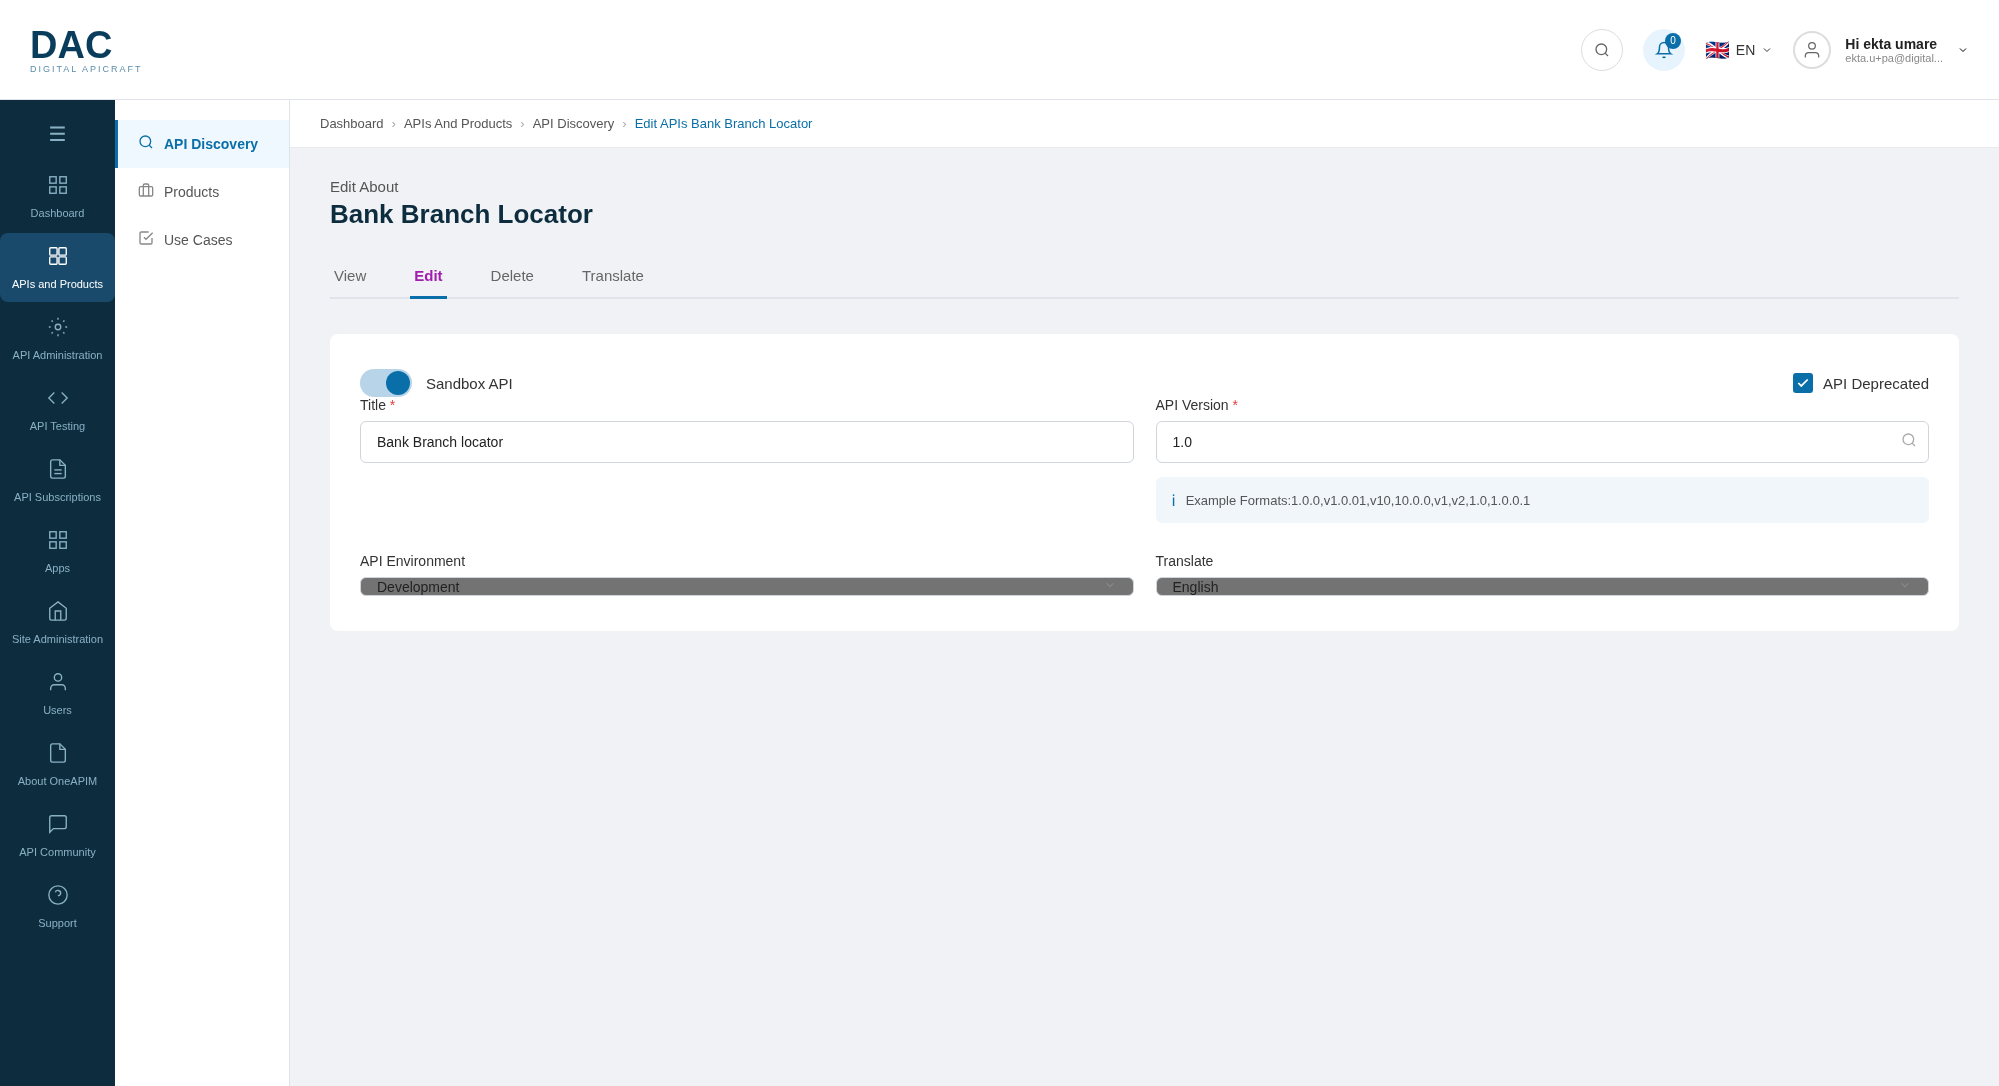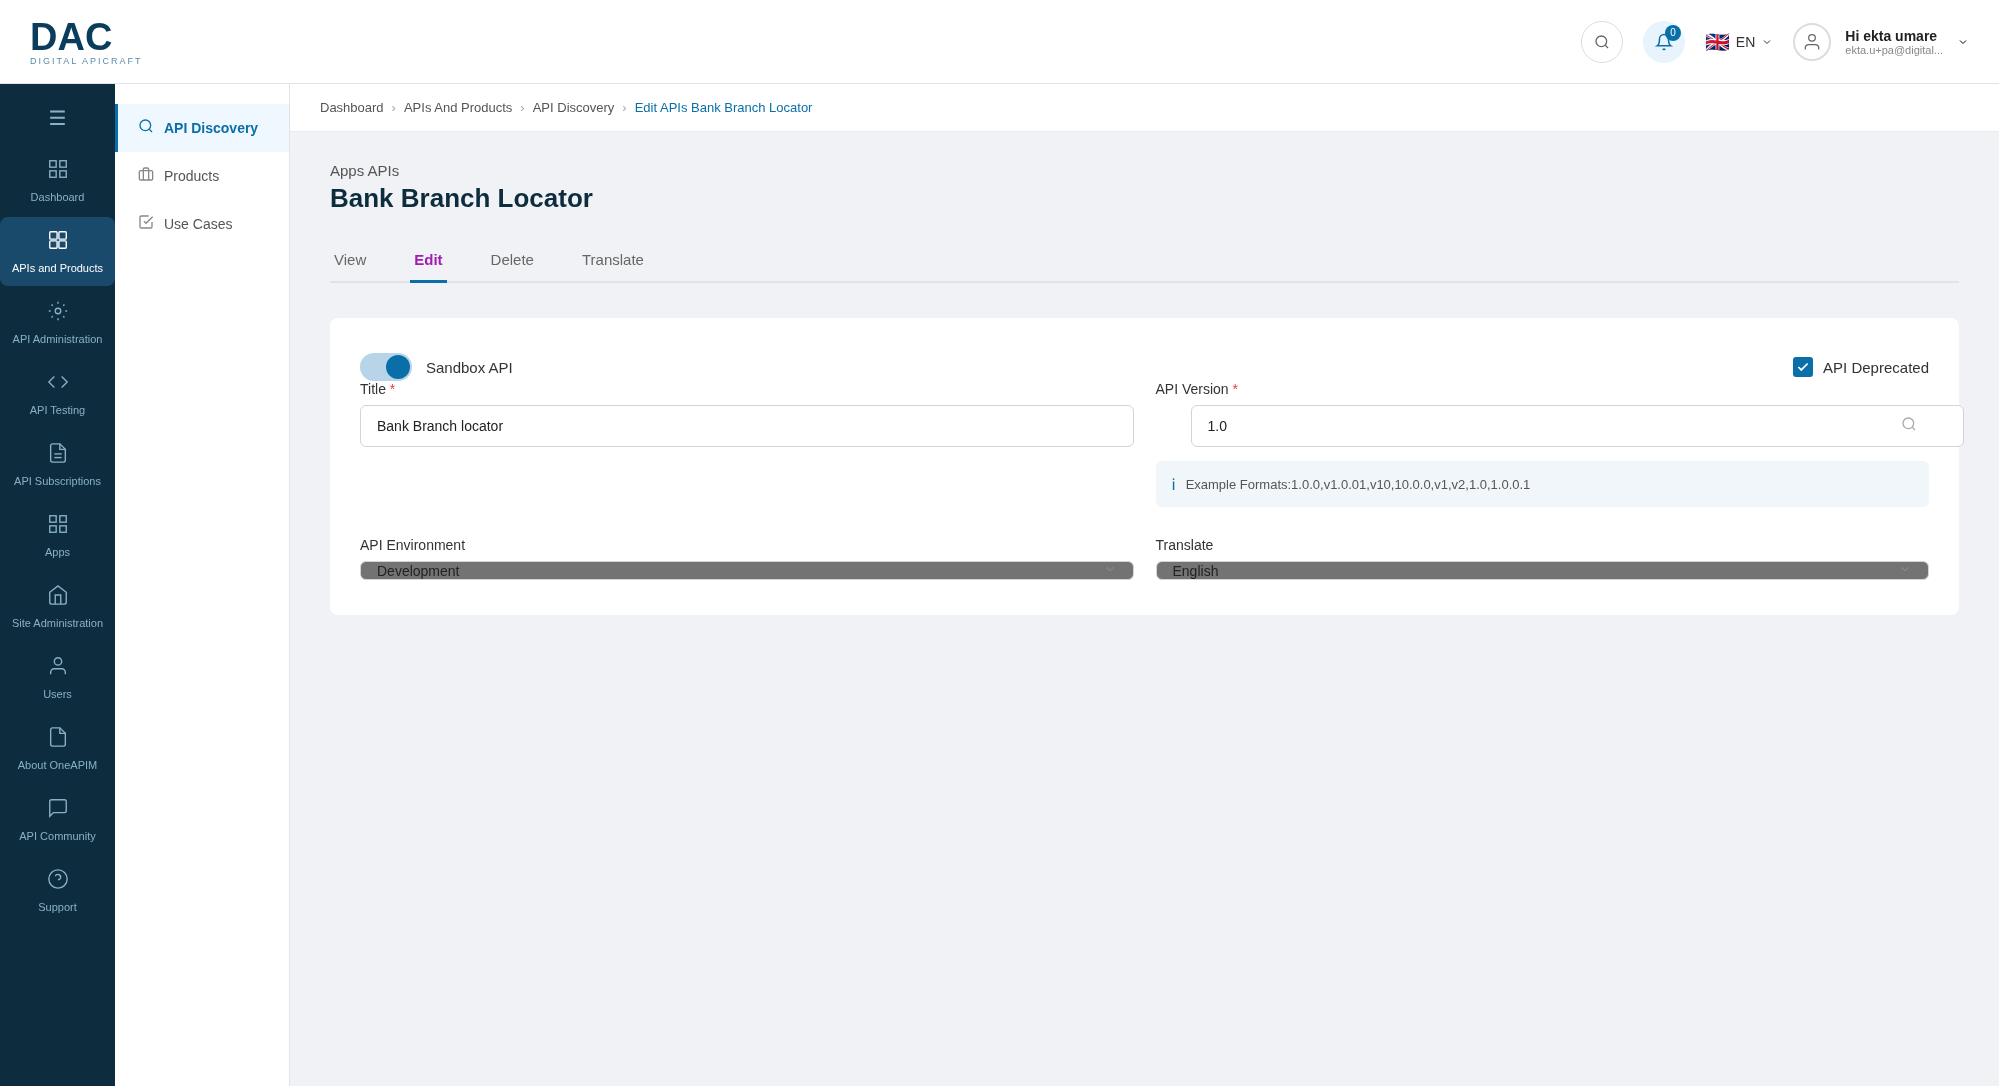--- a/index.html
+++ b/index.html
@@ -1,21 +1,21 @@
 <!DOCTYPE html>
 <html><head>
   <meta charset="utf-8">
   <style>
     * { box-sizing: border-box; margin: 0; padding: 0; }
     body { font-family: 'Segoe UI', Arial, sans-serif; background: #f0f2f5; display: flex; flex-direction: column; height: 100vh; overflow: hidden; }
 
     
     .top-header {
       background: #fff;
-      height: 84px;
+      height: 100px;
       display: flex;
       align-items: center;
       justify-content: space-between;
       padding: 0 30px;
       border-bottom: 1px solid #e0e4ea;
       flex-shrink: 0;
       z-index: 10;
     }
     .logo-area { display: flex; align-items: center; gap: 12px; }
     .header-right { display: flex; align-items: center; gap: 20px; }
@@ -129,21 +129,21 @@
     .form-group { display: flex; flex-direction: column; gap: 8px; }
     .form-label { font-size: 14px; color: #333; font-weight: 500; }
     .required-star { color: #e53e3e; }
     .form-input {
       padding: 12px 16px; border: 1px solid #d0d4dc; border-radius: 6px;
       font-size: 14px; color: #222; background: #fff; outline: none;
     }
     .char-limit { font-size: 12px; color: #666; }
     .char-limit strong { color: #333; font-weight: 700; }
     .input-with-icon { position: relative; }
-    .input-with-icon .form-input { padding-right: 44px; margin-left: 35px; }
+    .input-with-icon .form-input { padding-right: 44px; }
     .input-search-icon {
       position: absolute; right: 12px; top: 50%; transform: translateY(-50%);
       color: #aaa; font-size: 16px; cursor: pointer;
     }
     .info-box {
       background: #f0f6fa; border-radius: 6px; padding: 12px 16px;
       display: flex; align-items: center; gap: 10px; font-size: 13px; color: #555; margin-top: 6px;
     }
     .info-icon { color: #0a6fa8; font-size: 16px; flex-shrink: 0; }
     .form-select {
@@ -358,21 +358,21 @@
       <span class="breadcrumb-link">Dashboard</span>
       <span class="breadcrumb-sep">›</span>
       <span class="breadcrumb-link">APIs And Products</span>
       <span class="breadcrumb-sep">›</span>
       <span class="breadcrumb-link">API Discovery</span>
       <span class="breadcrumb-sep">›</span>
       <span class="breadcrumb-active">Edit APIs Bank Branch Locator</span>
     </div>
 
     <div class="page-content">
-      <div style="font-size:15px; color:#555; margin-bottom:4px;">Apps APIs</div>
+      <div style="font-size:15px; color:#555; margin-bottom:4px;">Edit About</div>
       <div class="page-title">Bank Branch Locator</div>
 
       <div class="tabs-bar">
         <div class="tab-item">View</div>
         <div class="tab-item active">Edit</div>
         <div class="tab-item">Delete</div>
         <div class="tab-item">Translate</div>
       </div>
 
       <div class="form-section">

